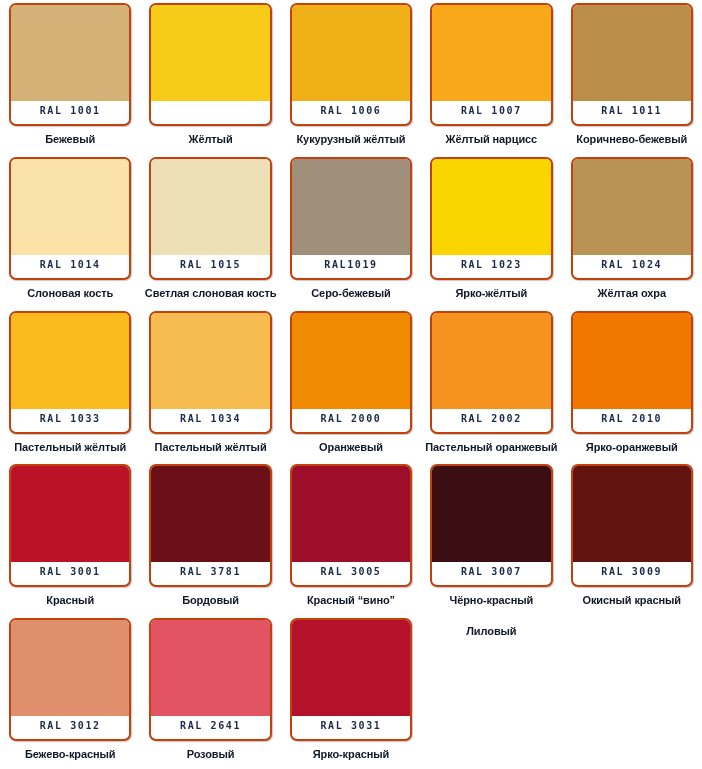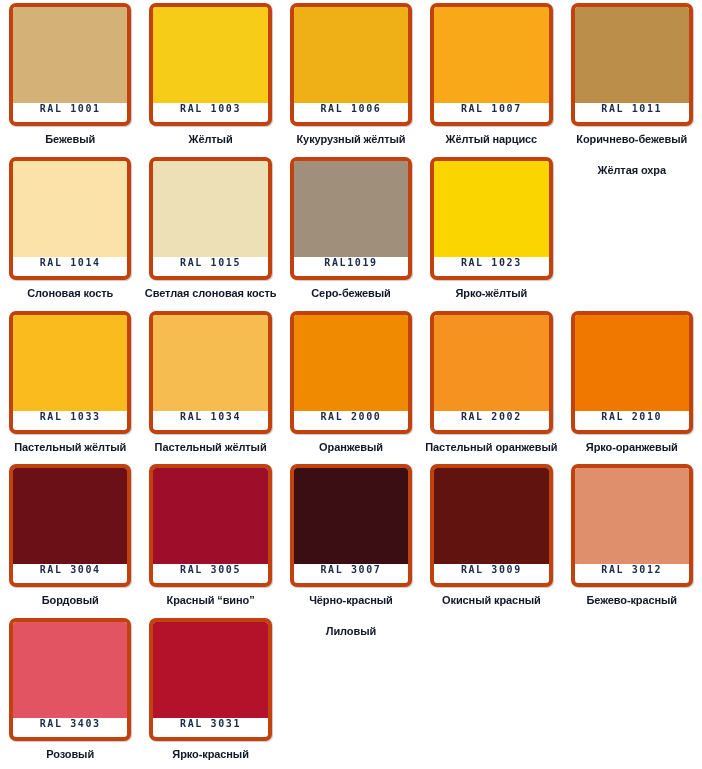--- a/index.html
+++ b/index.html
@@ -30,21 +30,21 @@
     align-items: center;
     box-sizing: border-box;
     padding: 3px 9px 0 9px;
   }
 
   .swatch-card {
     position: relative;
     width: 100%;
     height: 123px;
     box-sizing: border-box;
-    border: 4px solid #c2410c;
+    border: 2px solid #c2410c;
     border-radius: 7px;
     background: #ffffff;
     overflow: hidden;
     box-shadow: 1px 1px 1px rgba(0,0,0,0.22);
   }
 
   .swatch-color {
     position: absolute;
     left: 0;
     right: 0;
@@ -87,21 +87,20 @@
     <div class="swatch-cell">
       <div class="swatch-card">
         <div class="swatch-color" style="background: rgb(212, 178, 119);"></div>
         <div class="swatch-code">RAL 1001</div>
       </div>
       <div class="swatch-name">Бежевый</div>
     </div>
     <div class="swatch-cell">
       <div class="swatch-card">
         <div class="swatch-color" style="background: rgb(247, 204, 24);"></div>
-        <div class="swatch-code">RAL 1003</div>
       </div>
       <div class="swatch-name">Жёлтый</div>
     </div>
     <div class="swatch-cell">
       <div class="swatch-card">
         <div class="swatch-color" style="background: rgb(239, 175, 23);"></div>
         <div class="swatch-code">RAL 1006</div>
       </div>
       <div class="swatch-name">Кукурузный жёлтый</div>
     </div>
@@ -141,20 +140,24 @@
       <div class="swatch-name">Серо-бежевый</div>
     </div>
     <div class="swatch-cell">
       <div class="swatch-card">
         <div class="swatch-color" style="background: rgb(251, 213, 0);"></div>
         <div class="swatch-code">RAL 1023</div>
       </div>
       <div class="swatch-name">Ярко-жёлтый</div>
     </div>
     <div class="swatch-cell">
+      <div class="swatch-card">
+        <div class="swatch-color" style="background: rgb(184, 147, 85);"></div>
+        <div class="swatch-code">RAL 1024</div>
+      </div>
       <div class="swatch-name">Жёлтая охра</div>
     </div>
     <div class="swatch-cell">
       <div class="swatch-card">
         <div class="swatch-color" style="background: rgb(249, 187, 29);"></div>
         <div class="swatch-code">RAL 1033</div>
       </div>
       <div class="swatch-name">Пастельный жёлтый</div>
     </div>
     <div class="swatch-cell">
@@ -180,22 +183,29 @@
     </div>
     <div class="swatch-cell">
       <div class="swatch-card">
         <div class="swatch-color" style="background: rgb(240, 120, 0);"></div>
         <div class="swatch-code">RAL 2010</div>
       </div>
       <div class="swatch-name">Ярко-оранжевый</div>
     </div>
     <div class="swatch-cell">
       <div class="swatch-card">
+        <div class="swatch-color" style="background: rgb(188, 18, 39);"></div>
+        <div class="swatch-code">RAL 3001</div>
+      </div>
+      <div class="swatch-name">Красный</div>
+    </div>
+    <div class="swatch-cell">
+      <div class="swatch-card">
         <div class="swatch-color" style="background: rgb(107, 16, 22);"></div>
-        <div class="swatch-code">RAL 3004</div>
+        <div class="swatch-code">RAL 3781</div>
       </div>
       <div class="swatch-name">Бордовый</div>
     </div>
     <div class="swatch-cell">
       <div class="swatch-card">
         <div class="swatch-color" style="background: rgb(158, 14, 43);"></div>
         <div class="swatch-code">RAL 3005</div>
       </div>
       <div class="swatch-name">Красный “вино”</div>
     </div>
@@ -216,21 +226,21 @@
     <div class="swatch-cell">
       <div class="swatch-card">
         <div class="swatch-color" style="background: rgb(224, 143, 109);"></div>
         <div class="swatch-code">RAL 3012</div>
       </div>
       <div class="swatch-name">Бежево-красный</div>
     </div>
     <div class="swatch-cell">
       <div class="swatch-card">
         <div class="swatch-color" style="background: rgb(227, 84, 98);"></div>
-        <div class="swatch-code">RAL 3403</div>
+        <div class="swatch-code">RAL 2641</div>
       </div>
       <div class="swatch-name">Розовый</div>
     </div>
     <div class="swatch-cell">
       <div class="swatch-card">
         <div class="swatch-color" style="background: rgb(180, 18, 43);"></div>
         <div class="swatch-code">RAL 3031</div>
       </div>
       <div class="swatch-name">Ярко-красный</div>
     </div>

